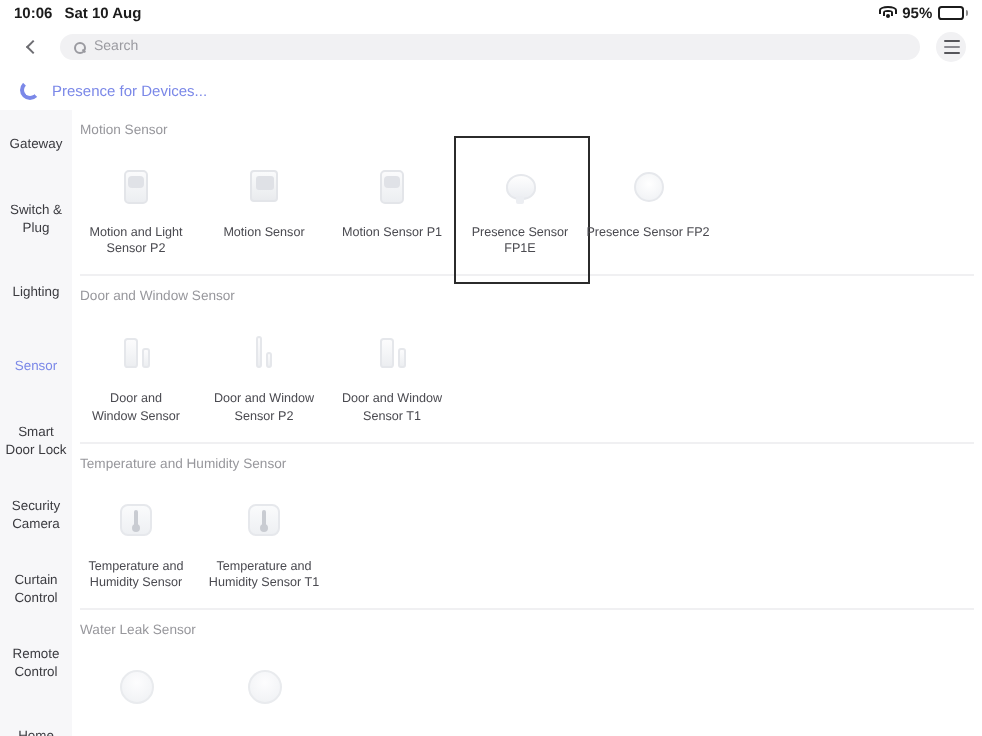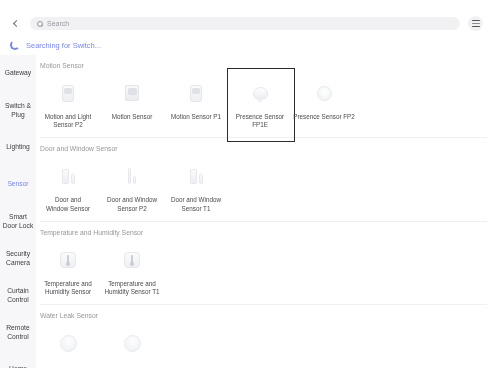--- a/index.html
+++ b/index.html
@@ -111,41 +111,59 @@
   .art-th { width:16px; height:16px; border-radius:4px; background:linear-gradient(180deg,#fafbfc,#eef0f3); border:0.7px solid #e6e8ec; display:flex; align-items:center; justify-content:center;}
   .art-th span { display:block; width:2px; height:9px; background:#c9ccd2; border-radius:1px; position:relative;}
   .art-th span::after{ content:""; position:absolute; left:-1px; bottom:-1.5px; width:4px; height:4px; background:#c9ccd2; border-radius:50%;}
   .art-leak { width:17px; height:17px; border-radius:50%; background:radial-gradient(circle at 50% 35%,#fdfdfe,#eef0f3); border:0.7px solid #e9ebee; }
 </style>
 </head>
 <body>
 
 <div class="screen">
 
+  <div class="statusbar">
+    <div class="sb-left">
+      <span>10:06</span>
+      <span>Sat 10 Aug</span>
+    </div>
+    <div class="sb-right">
+      <span class="wifi-glyph">
+          <i></i>
+          <i></i>
+          <i></i>
+        </span>
+      <span>95%</span>
+      <span class="batt">
+        <span class="batt-body"><span class="batt-fill" style="width:95%"></span></span>
+        <span class="batt-cap"></span>
+      </span>
+    </div>
+  </div>
 
   <div class="topbar">
     <div class="back-btn">
       <span class="chev"></span>
     </div>
     <div class="searchbar">
       <span class="mag"></span>
       <span class="search-ph">Search</span>
     </div>
     <div class="scan-btn">
       <span class="scan-ico">
           <span></span>
           <span></span>
           <span></span>
         </span>
     </div>
   </div>
 
   <div class="searching">
     <span class="spinner"></span>
-    <span class="searching-label">Searching for Switch...</span>
+    <span class="searching-label">Presence for Devices...</span>
   </div>
 
   <div class="sidebar" id="sidebar">
       <div class="side-item">
         <span style="white-space: pre-line;">Gateway</span>
       </div>
       <div class="side-item">
         <span style="white-space: pre-line;">Switch &amp; Plug</span>
       </div>
       <div class="side-item">

